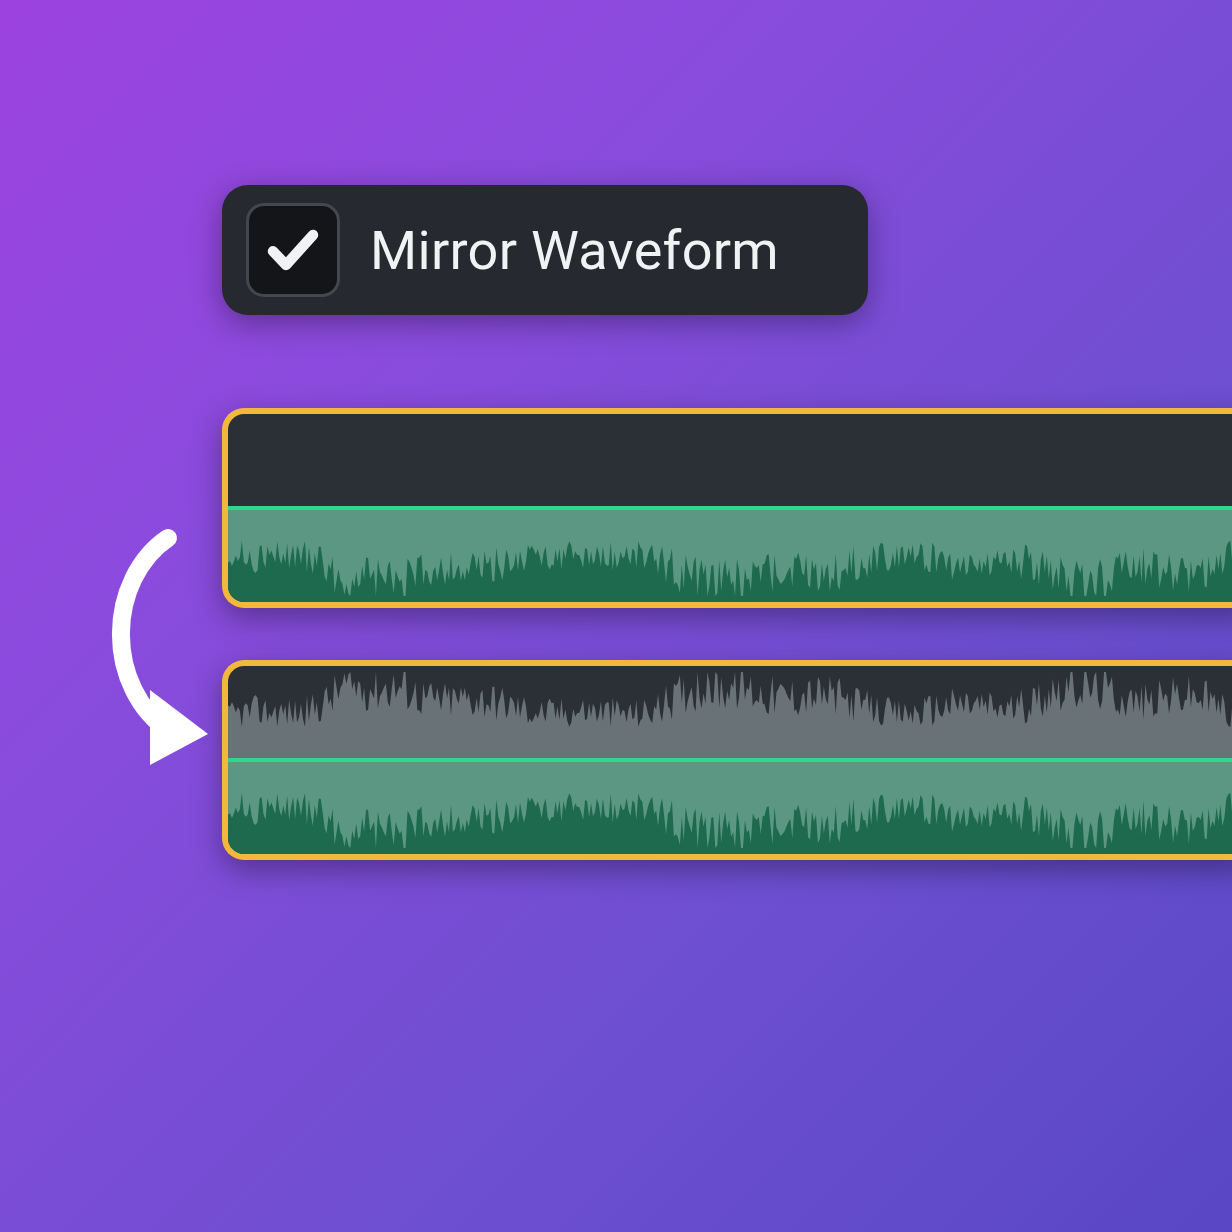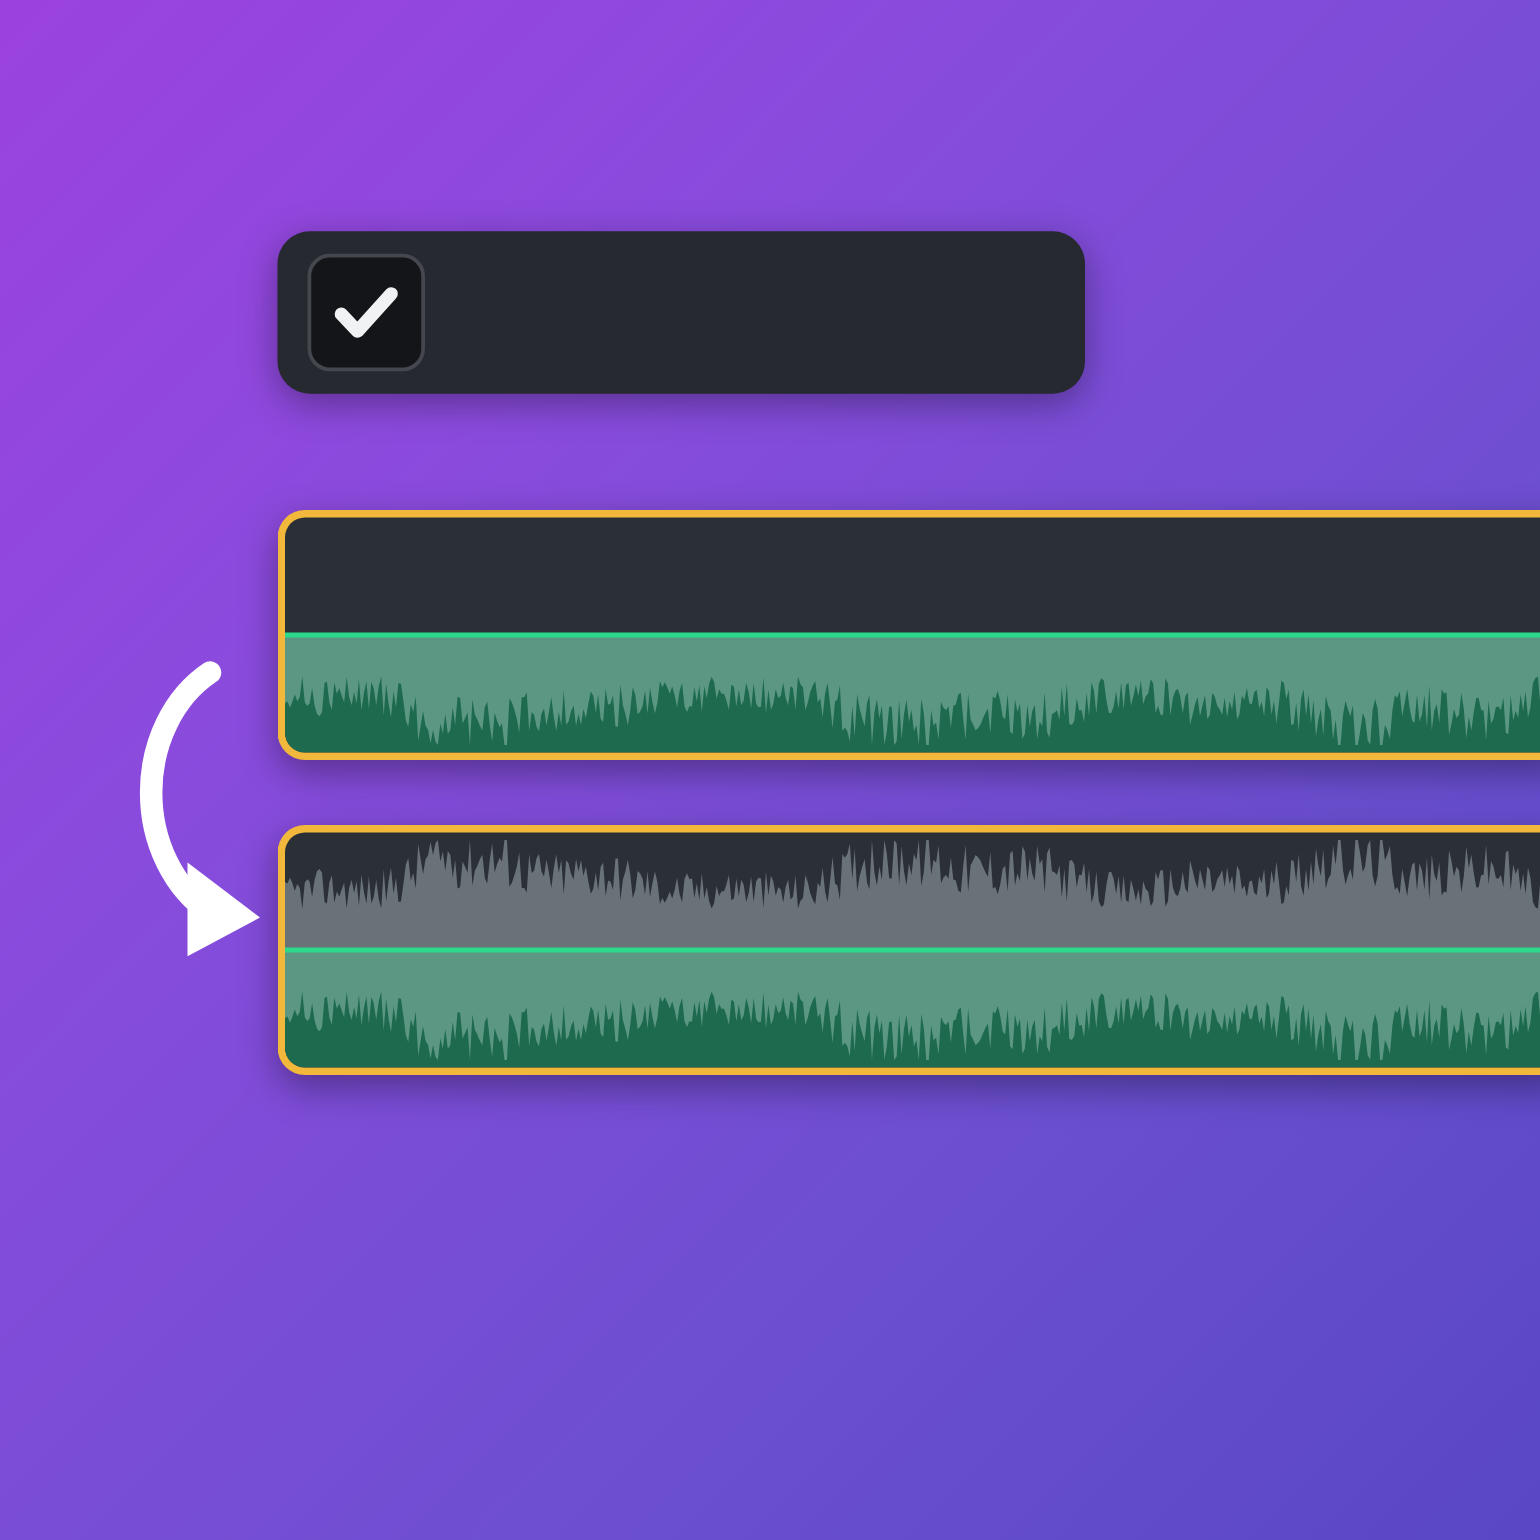--- a/index.html
+++ b/index.html
@@ -115,20 +115,21 @@
 </style>
 </head>
 <body>
 
 <div class="checkbox-panel">
   <div class="checkbox-box">
     <svg class="checkmark" viewBox="0 0 24 24">
       <path d="M4 12.5 L9.2 18 L20 6" stroke="#F1F2F3" stroke-width="4.2" fill="none" stroke-linecap="round" stroke-linejoin="round"></path>
     </svg>
   </div>
+  <div class="checkbox-label">Mirror Waveform</div>
 </div>
 
 <div class="track track-top">
   <div class="track-inner">
     <div class="green-fill"></div>
     <svg class="wave-svg" viewBox="0 0 1030 188" preserveAspectRatio="none">
       <path id="wavePathTop" class="wave-bottom-path" d="M0 94 L0.0 148.4 L2.0 147.2 L4.0 152.1 L6.0 147.2 L7.9 141.5 L9.9 146.9 L11.9 143.6 L13.9 127.0 L15.9 147.8 L17.9 150.7 L19.8 148.8 L21.8 136.5 L23.8 150.3 L25.8 157.2 L27.8 158.9 L29.8 155.8 L31.8 132.6 L33.7 131.1 L35.7 148.1 L37.7 153.8 L39.7 131.9 L41.7 140.9 L43.7 136.6 L45.6 142.4 L47.6 147.9 L49.6 127.5 L51.6 143.6 L53.6 150.2 L55.6 139.6 L57.6 149.0 L59.5 129.5 L61.5 154.2 L63.5 140.6 L65.5 131.1 L67.5 153.2 L69.5 131.5 L71.4 136.5 L73.4 150.1 L75.4 135.1 L77.4 127.2 L79.4 158.5 L81.4 133.0 L83.4 149.4 L85.3 159.8 L87.3 139.0 L89.3 151.9 L91.3 132.4 L93.3 132.9 L95.3 147.0 L97.2 162.2 L99.2 167.6 L101.2 149.4 L103.2 155.6 L105.2 143.0 L107.2 178.8 L109.2 166.2 L111.1 154.9 L113.1 166.6 L115.1 169.7 L117.1 180.7 L119.1 170.0 L121.1 179.4 L123.0 182.0 L125.0 164.8 L127.0 172.8 L129.0 157.4 L131.0 173.0 L133.0 170.2 L135.0 151.6 L136.9 166.2 L138.9 143.3 L140.9 144.3 L142.9 164.8 L144.9 160.6 L146.9 155.8 L148.8 182.0 L150.8 145.5 L152.8 157.7 L154.8 161.5 L156.8 166.6 L158.8 170.3 L160.8 151.6 L162.7 147.3 L164.7 165.2 L166.7 179.3 L168.7 156.1 L170.7 162.8 L172.7 167.8 L174.6 164.8 L176.6 182.0 L178.6 182.0 L180.6 144.7 L182.6 147.9 L184.6 153.8 L186.6 161.1 L188.5 172.1 L190.5 143.7 L192.5 143.7 L194.5 140.0 L196.5 170.8 L198.5 155.7 L200.4 157.5 L202.4 167.4 L204.4 170.9 L206.4 156.9 L208.4 152.8 L210.4 166.5 L212.4 155.8 L214.3 143.5 L216.3 159.5 L218.3 170.7 L220.3 155.6 L222.3 166.3 L224.3 138.4 L226.2 165.8 L228.2 163.2 L230.2 154.9 L232.2 150.4 L234.2 166.8 L236.2 156.9 L238.2 166.2 L240.1 153.2 L242.1 160.8 L244.1 148.9 L246.1 139.1 L248.1 142.8 L250.1 156.1 L252.0 141.7 L254.0 160.7 L256.0 163.8 L258.0 137.0 L260.0 149.7 L262.0 148.7 L263.9 142.1 L265.9 167.2 L267.9 167.3 L269.9 133.6 L271.9 150.2 L273.9 157.1 L275.9 166.2 L277.8 154.6 L279.8 135.7 L281.8 141.6 L283.8 157.3 L285.8 155.2 L287.8 150.8 L289.7 138.3 L291.7 157.0 L293.7 136.4 L295.7 147.8 L297.7 156.8 L299.7 148.0 L301.7 131.0 L303.6 135.7 L305.6 131.8 L307.6 135.8 L309.6 140.7 L311.6 135.2 L313.6 142.4 L315.5 152.0 L317.5 138.7 L319.5 132.4 L321.5 151.1 L323.5 155.5 L325.5 150.7 L327.5 151.4 L329.4 135.6 L331.4 147.4 L333.4 134.2 L335.4 155.5 L337.4 135.2 L339.4 144.5 L341.3 133.0 L343.3 127.3 L345.3 131.6 L347.3 145.2 L349.3 137.3 L351.3 141.0 L353.3 141.0 L355.2 146.4 L357.2 154.0 L359.2 133.8 L361.2 135.2 L363.2 151.2 L365.2 137.3 L367.1 150.2 L369.1 146.3 L371.1 132.4 L373.1 139.3 L375.1 152.8 L377.1 132.6 L379.1 148.9 L381.0 151.8 L383.0 151.3 L385.0 127.9 L387.0 156.7 L389.0 137.7 L391.0 153.7 L392.9 149.1 L394.9 137.4 L396.9 144.3 L398.9 142.7 L400.9 132.0 L402.9 144.6 L404.9 150.2 L406.8 134.5 L408.8 136.7 L410.8 153.8 L412.8 127.2 L414.8 133.5 L416.8 135.7 L418.7 154.0 L420.7 148.2 L422.7 139.5 L424.7 134.3 L426.7 130.7 L428.7 147.8 L430.7 144.5 L432.6 159.9 L434.6 140.8 L436.6 132.3 L438.6 149.1 L440.6 168.4 L442.6 147.2 L444.5 145.6 L446.5 134.3 L448.5 170.8 L450.5 167.9 L452.5 170.9 L454.5 179.1 L456.5 150.8 L458.4 175.1 L460.4 141.3 L462.4 153.0 L464.4 160.3 L466.4 166.9 L468.4 147.9 L470.3 142.6 L472.3 182.0 L474.3 155.9 L476.3 145.6 L478.3 160.8 L480.3 150.3 L482.3 182.0 L484.2 171.7 L486.2 151.4 L488.2 151.3 L490.2 182.0 L492.2 179.2 L494.2 145.9 L496.1 177.1 L498.1 157.1 L500.1 145.8 L502.1 163.5 L504.1 153.8 L506.1 171.1 L508.1 165.9 L510.0 182.0 L512.0 145.2 L514.0 156.1 L516.0 182.0 L518.0 182.0 L520.0 154.2 L521.9 166.3 L523.9 163.9 L525.9 177.5 L527.9 147.5 L529.9 152.1 L531.9 154.1 L533.9 151.0 L535.8 168.2 L537.8 150.5 L539.8 149.6 L541.8 141.6 L543.8 140.1 L545.8 161.6 L547.7 177.9 L549.7 140.9 L551.7 161.8 L553.7 165.6 L555.7 170.1 L557.7 168.3 L559.7 165.5 L561.6 160.7 L563.6 156.3 L565.6 152.7 L567.6 172.7 L569.6 143.1 L571.6 144.7 L573.5 138.7 L575.5 146.5 L577.5 159.1 L579.5 161.5 L581.5 141.3 L583.5 171.2 L585.5 173.4 L587.4 145.6 L589.4 155.4 L591.4 149.1 L593.4 177.1 L595.4 172.8 L597.4 149.6 L599.3 167.4 L601.3 155.0 L603.3 149.7 L605.3 177.4 L607.3 162.9 L609.3 166.9 L611.3 140.0 L613.2 171.3 L615.2 176.1 L617.2 157.1 L619.2 156.2 L621.2 154.1 L623.2 161.8 L625.1 135.9 L627.1 158.9 L629.1 132.6 L631.1 165.2 L633.1 166.0 L635.1 162.9 L637.1 144.3 L639.0 154.3 L641.0 153.9 L643.0 163.8 L645.0 140.2 L647.0 158.9 L649.0 131.8 L650.9 138.4 L652.9 156.9 L654.9 133.0 L656.9 128.5 L658.9 130.3 L660.9 145.7 L662.9 156.2 L664.8 156.6 L666.8 151.1 L668.8 139.1 L670.8 153.2 L672.8 132.0 L674.8 153.6 L676.7 134.2 L678.7 132.2 L680.7 150.5 L682.7 142.9 L684.7 133.6 L686.7 142.7 L688.7 130.5 L690.6 149.3 L692.6 142.9 L694.6 140.8 L696.6 129.3 L698.6 132.6 L700.6 156.4 L702.5 150.5 L704.5 157.8 L706.5 157.9 L708.5 128.6 L710.5 133.0 L712.5 158.4 L714.5 144.1 L716.4 138.8 L718.4 137.0 L720.4 143.2 L722.4 156.7 L724.4 143.4 L726.4 139.8 L728.3 165.7 L730.3 157.9 L732.3 149.4 L734.3 143.5 L736.3 158.7 L738.3 150.3 L740.3 142.1 L742.2 161.1 L744.2 158.0 L746.2 140.4 L748.2 143.3 L750.2 150.7 L752.2 153.6 L754.1 158.0 L756.1 144.2 L758.1 160.0 L760.1 146.9 L762.1 153.5 L764.1 139.3 L766.1 161.5 L768.0 157.5 L770.0 142.5 L772.0 145.7 L774.0 136.4 L776.0 148.6 L778.0 149.6 L779.9 139.8 L781.9 137.8 L783.9 152.8 L785.9 147.4 L787.9 158.9 L789.9 135.6 L791.8 139.2 L793.8 157.9 L795.8 146.7 L797.8 164.9 L799.8 148.5 L801.8 130.6 L803.8 132.3 L805.7 145.2 L807.7 137.9 L809.7 166.2 L811.7 165.0 L813.7 148.4 L815.7 170.8 L817.6 145.2 L819.6 137.4 L821.6 158.8 L823.6 141.2 L825.6 164.9 L827.6 146.2 L829.6 175.2 L831.5 161.9 L833.5 153.1 L835.5 174.5 L837.5 143.0 L839.5 151.0 L841.5 154.5 L843.4 177.6 L845.4 161.8 L847.4 182.0 L849.4 182.0 L851.4 157.8 L853.4 146.5 L855.4 153.8 L857.3 159.0 L859.3 150.3 L861.3 182.0 L863.3 182.0 L865.3 170.2 L867.3 156.4 L869.2 161.1 L871.2 177.9 L873.2 182.0 L875.2 153.9 L877.2 145.1 L879.2 152.8 L881.2 182.0 L883.1 182.0 L885.1 165.9 L887.1 170.4 L889.1 177.2 L891.1 154.3 L893.1 142.2 L895.0 144.4 L897.0 138.9 L899.0 159.1 L901.0 148.4 L903.0 137.1 L905.0 152.7 L907.0 162.4 L908.9 164.3 L910.9 141.6 L912.9 163.3 L914.9 157.5 L916.9 142.2 L918.9 168.2 L920.8 134.3 L922.8 170.1 L924.8 154.4 L926.8 149.3 L928.8 164.3 L930.8 137.6 L932.8 140.9 L934.7 140.0 L936.7 173.9 L938.7 164.8 L940.7 153.1 L942.7 160.6 L944.7 157.7 L946.6 140.2 L948.6 153.4 L950.6 176.8 L952.6 159.4 L954.6 170.5 L956.6 155.7 L958.6 144.1 L960.5 144.3 L962.5 153.9 L964.5 154.3 L966.5 178.2 L968.5 146.5 L970.5 165.0 L972.4 161.1 L974.4 151.6 L976.4 151.1 L978.4 154.1 L980.4 144.2 L982.4 172.2 L984.4 173.4 L986.3 142.0 L988.3 162.5 L990.3 154.8 L992.3 160.1 L994.3 141.3 L996.3 155.2 L998.2 138.9 L1000.2 160.0 L1002.2 151.7 L1004.2 132.4 L1006.2 128.3 L1008.2 127.1 L1010.2 150.2 L1012.1 128.2 L1014.1 126.9 L1016.1 142.8 L1018.1 136.9 L1020.1 130.3 L1022.1 127.2 L1024.0 137.8 L1026.0 122.9 L1028.0 136.7 L1030.0 121.1 L1030 94 Z"></path>
     </svg>
     <div class="centerline"></div>
   </div>

